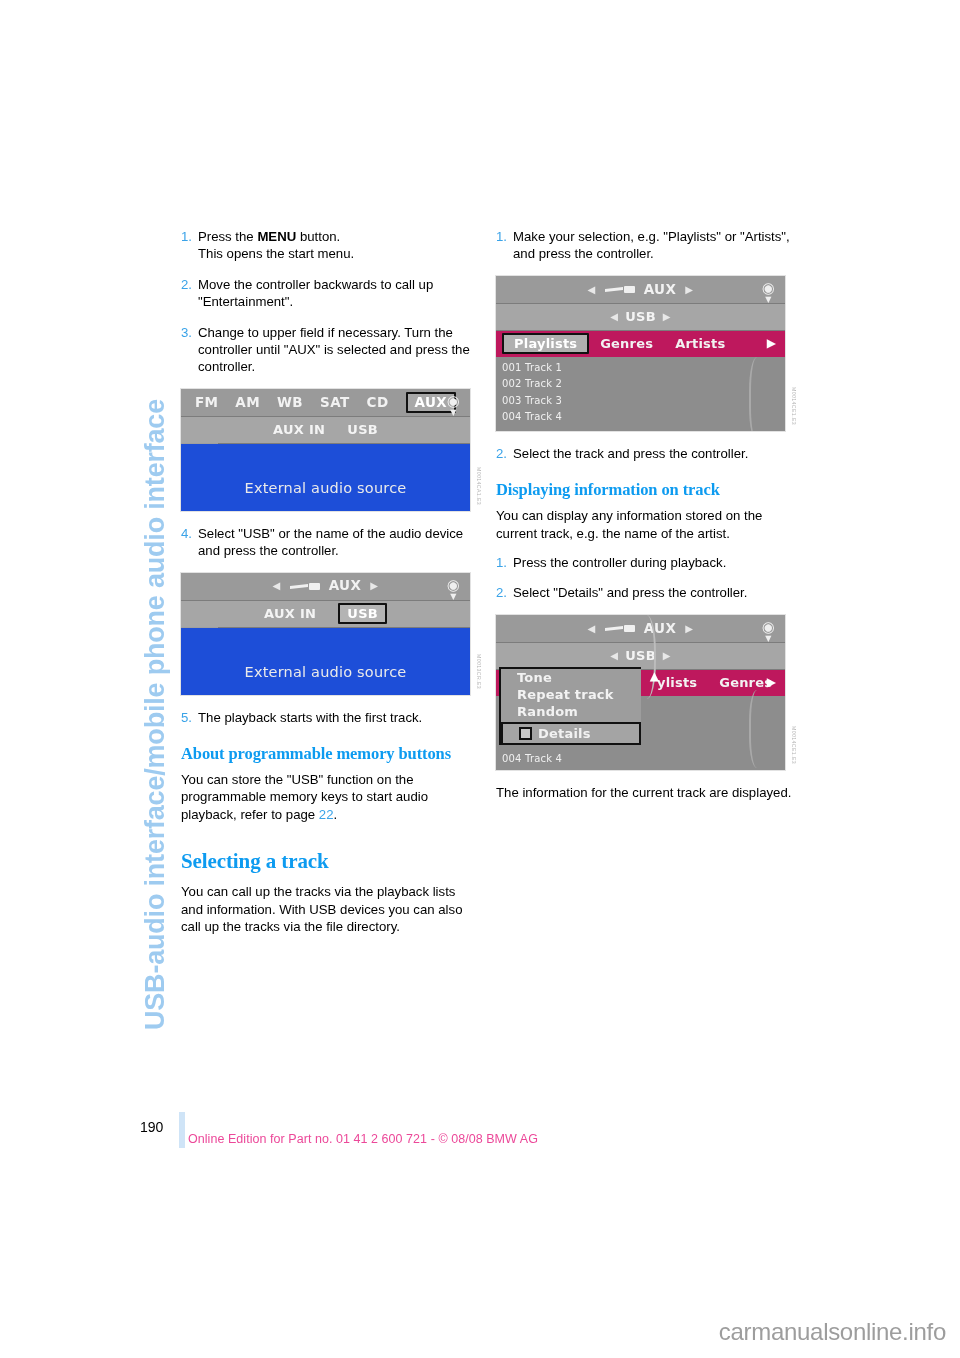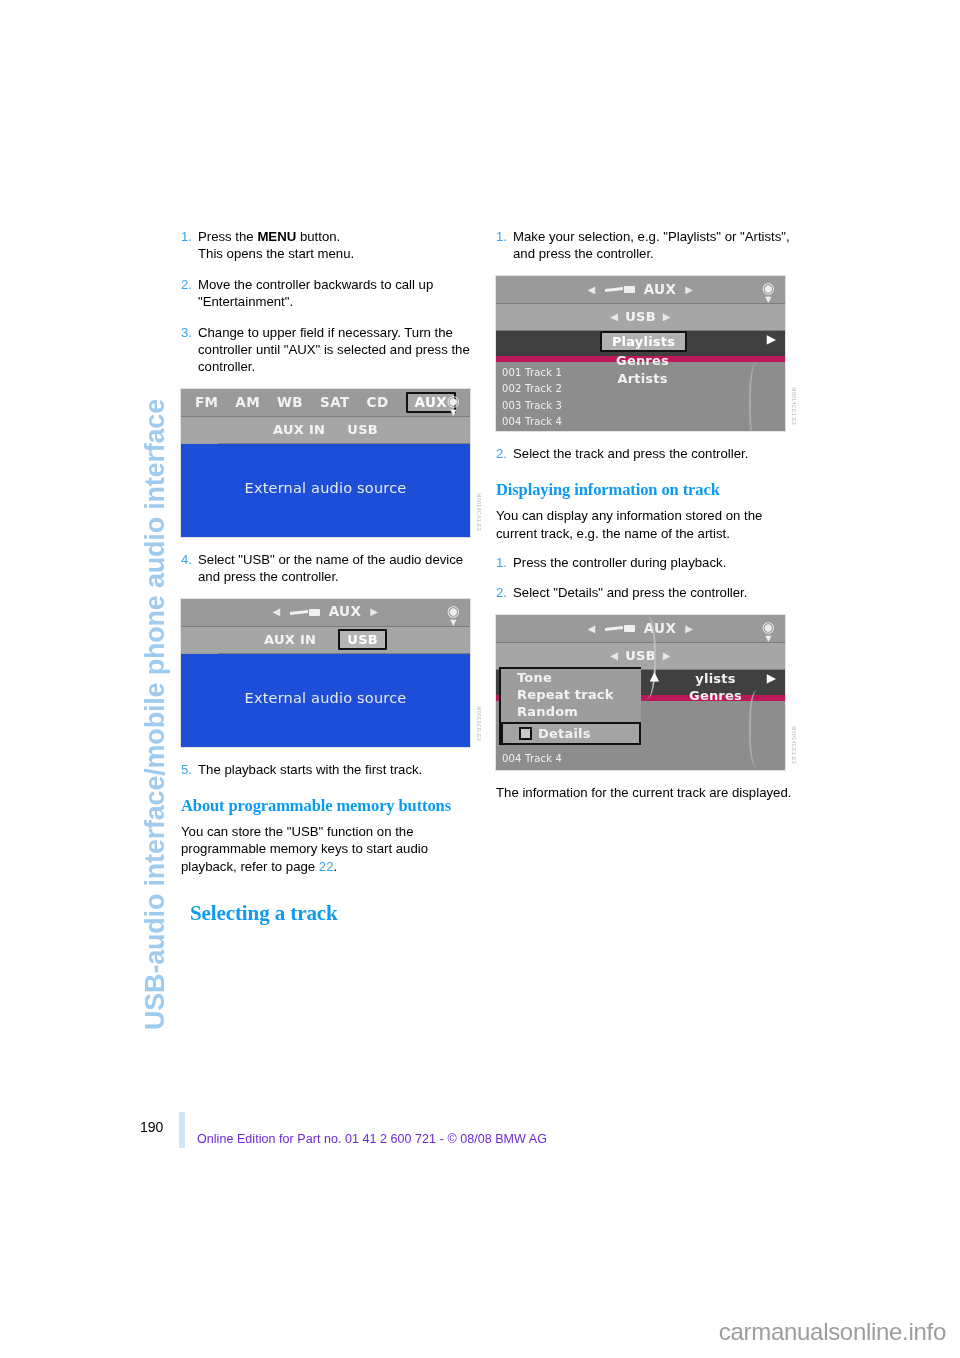--- a/index.html
+++ b/index.html
@@ -70,39 +70,39 @@
     font-size: 16.5px;
     font-weight: bold;
     color: #0d9bf0;
     margin: 18px 0 7px 0;
     line-height: 20px;
     letter-spacing: -0.1px;
     font-family: Liberation Serif, serif;
   }
   h2.big {
     font-size: 21px;
-    margin: 26px 0 9px 9px;
+    margin: 26px 0 9px 0;
     line-height: 25px;
   }
   p.body {
     margin: 0 0 12px 0;
   }
   .pg-link { color: #3aa3e8; }
   .bold { font-weight: bold; }
 
   
   .figure {
     position: relative;
     margin: 4px 0 14px 0;
     width: 295px;
   }
   .shot {
     position: relative;
     width: 289px;
-    height: 148px;
+    height: 122px;
     background: #8d8d8d;
     overflow: hidden;
     font-family: "DejaVu Sans", sans-serif;
     box-shadow: 0 0 0 1px #e2e2e2;
   }
   .shot.tall { height: 155px; }
 
   .fig-code {
     position: absolute;
     right: -11px;
@@ -208,30 +208,29 @@
   }
   .usb-nav {
     display: flex;
     align-items: center;
     gap: 7px;
   }
 
   
   .bar-menu {
     height: 25px;
-    background: #404040;
-    border-bottom: 6px solid #be185d;
+    background: #be185d;
+    border-bottom: 1px solid #be185d;
     display: flex;
     align-items: center;
     color: #f2f2f2;
     font-size: 13px;
     font-weight: bold;
     position: relative;
     padding-left: 4px;
-    flex-direction: column;
   }
   .menu-item {
     padding: 0 11px;
     letter-spacing: 0.2px;
   }
   .menu-item.sel {
     border: 2px solid #111;
     background: #b0b0b0;
     color: #ffffff;
     padding: 0 10px;
@@ -369,24 +368,24 @@
   .foot-rule {
     position: absolute;
     left: 179px;
     top: 0px;
     width: 6px;
     height: 36px;
     background: #cfe4f7;
   }
   .foot-text {
     position: absolute;
-    left: 197px;
+    left: 188px;
     top: 20px;
     font-size: 12.5px;
-    color: #6d28d9;
+    color: #ec4899;
     letter-spacing: 0.05px;
   }
 
   
   .watermark {
     position: absolute;
     right: 14px;
     bottom: 12px;
     font-size: 24px;
     color: #9d9d9d;
@@ -478,20 +477,21 @@
     <div class="step-num">5.</div>
     <div class="step-txt">The playback starts with the first track.</div>
   </div>
 
   <h2 class="sect">About programmable memory buttons</h2>
   <p class="body">
     <span>You can store the "USB" function on the programmable memory keys to start audio playback, refer to page </span><span class="pg-link">22</span><span>.</span>
   </p>
 
   <h2 class="sect big">Selecting a track</h2>
+  <p class="body">You can call up the tracks via the playback lists and information. With USB devices you can also call up the tracks via the file directory.</p>
 
 </div>
 
 <div class="col col-right">
 
   <div class="step">
     <div class="step-num">1.</div>
     <div class="step-txt">Make your selection, e.g. "Playlists" or "Artists", and press the controller.</div>
   </div>
 

